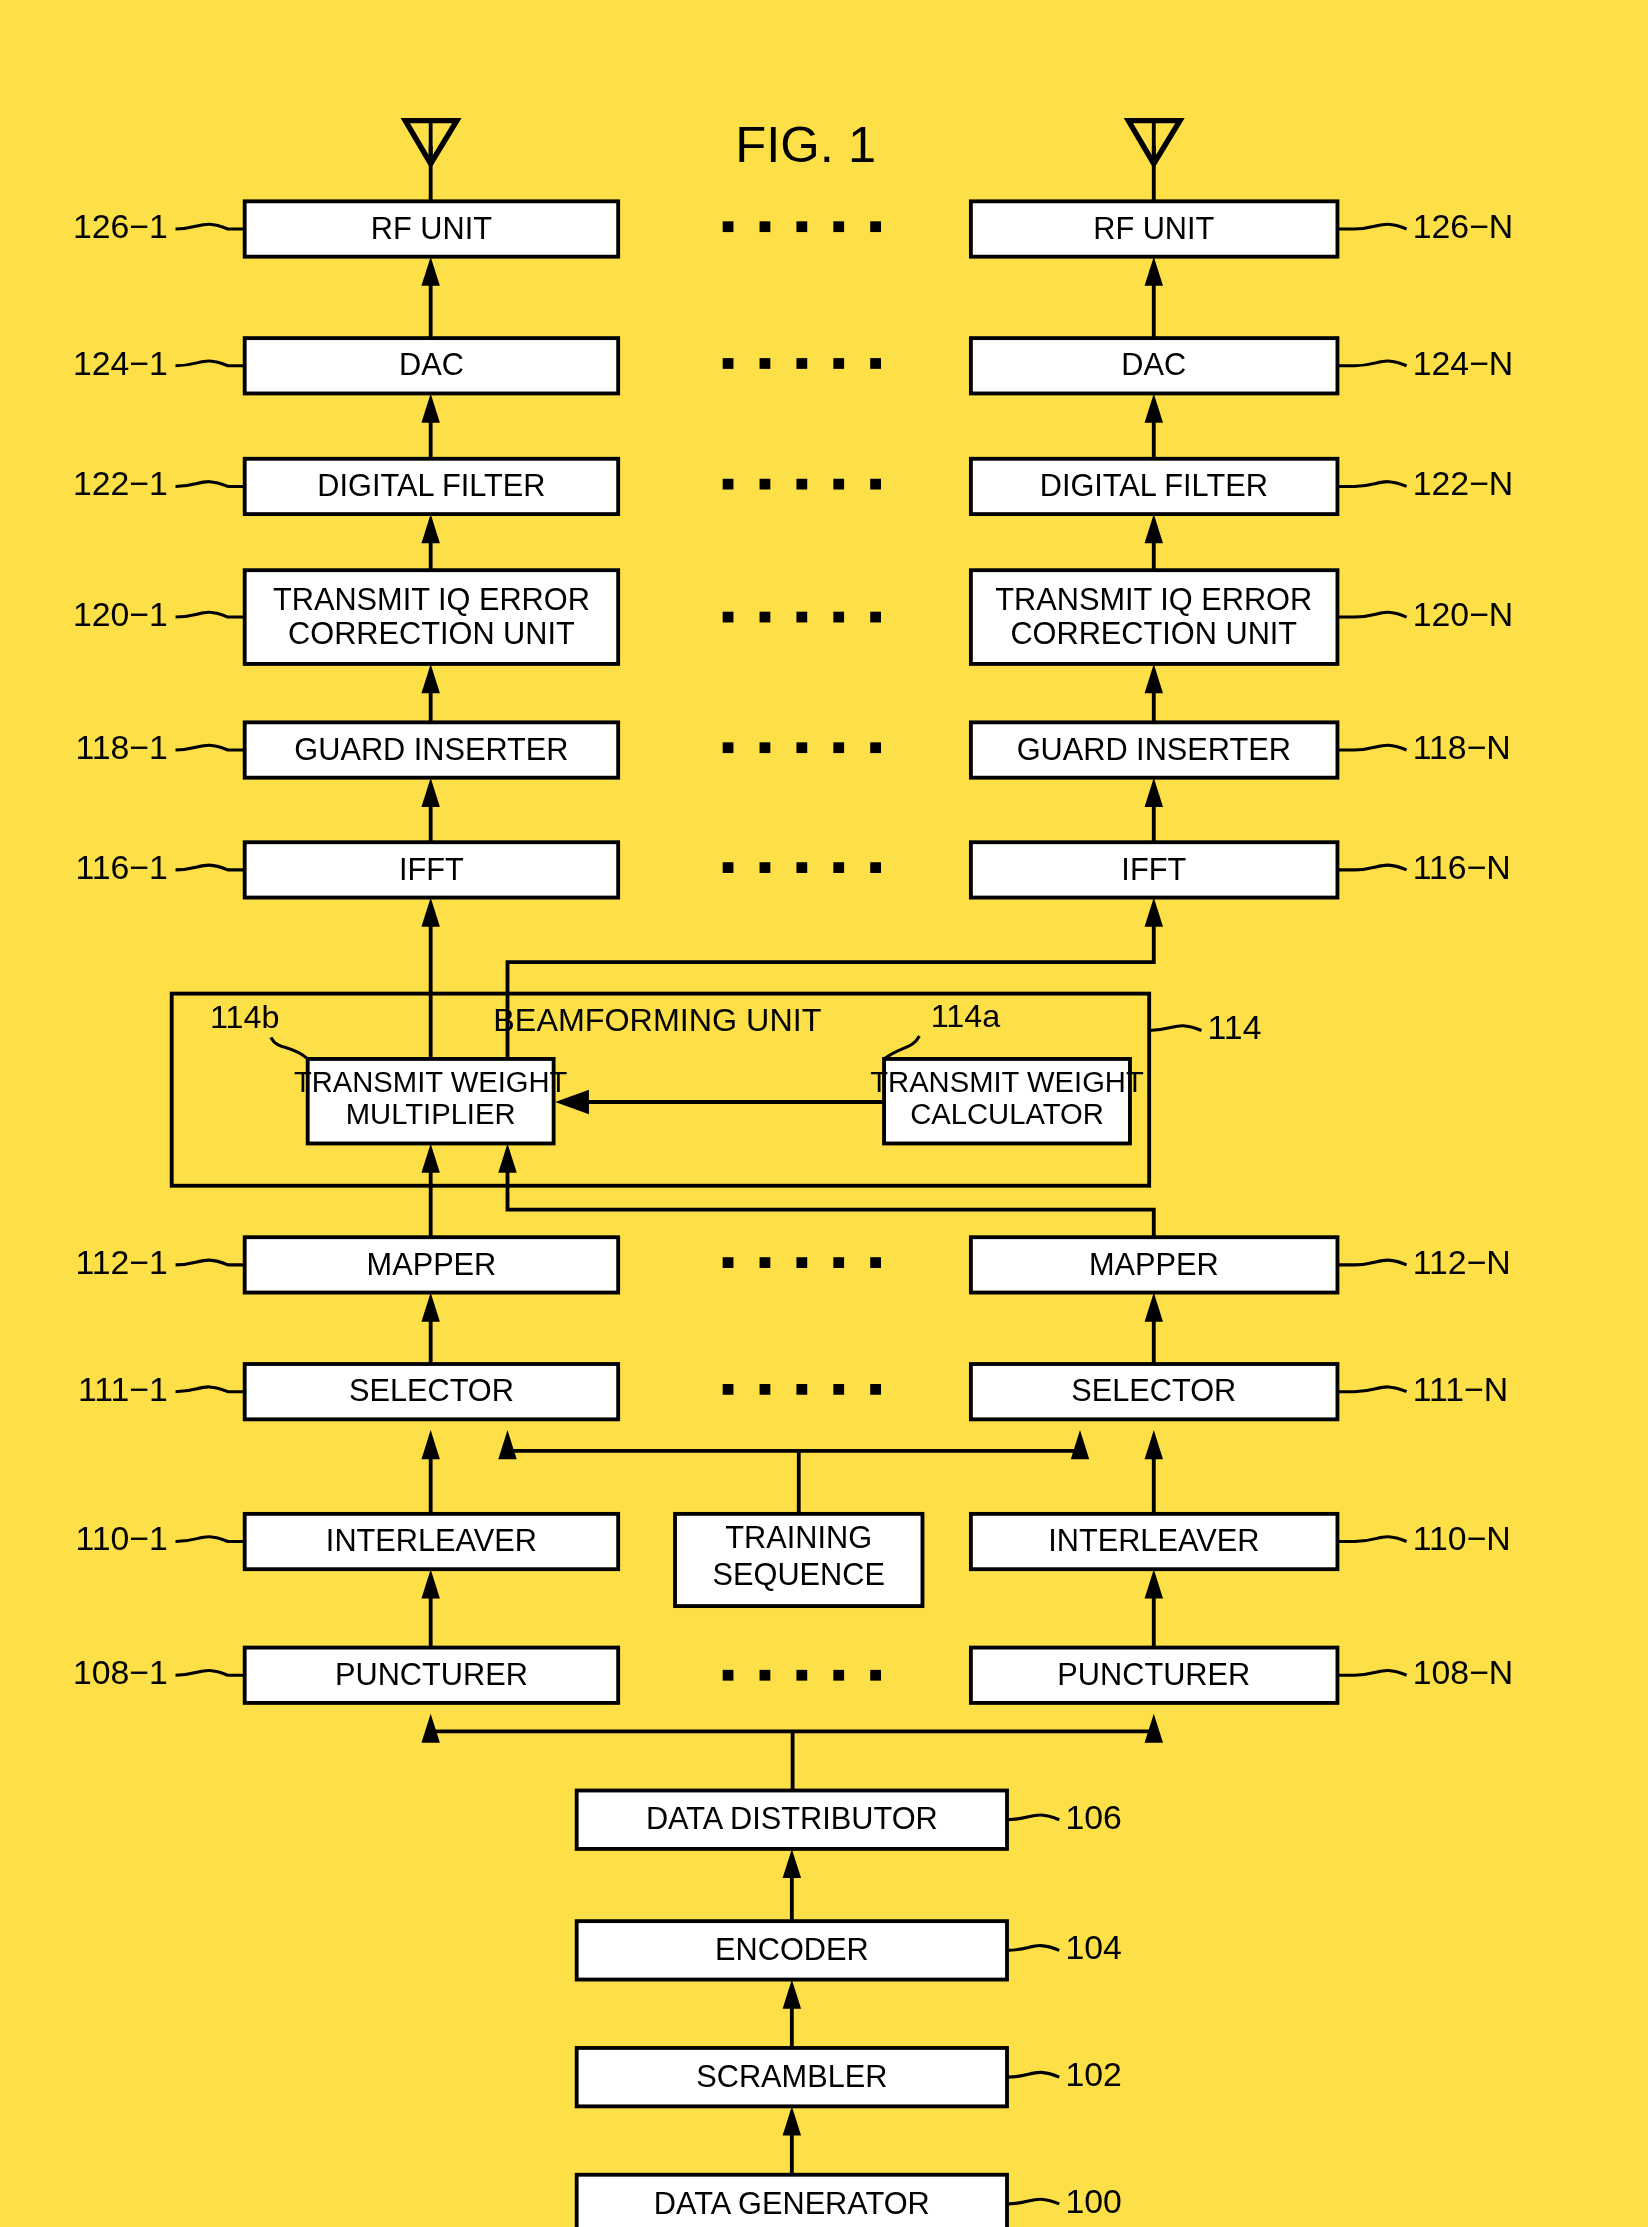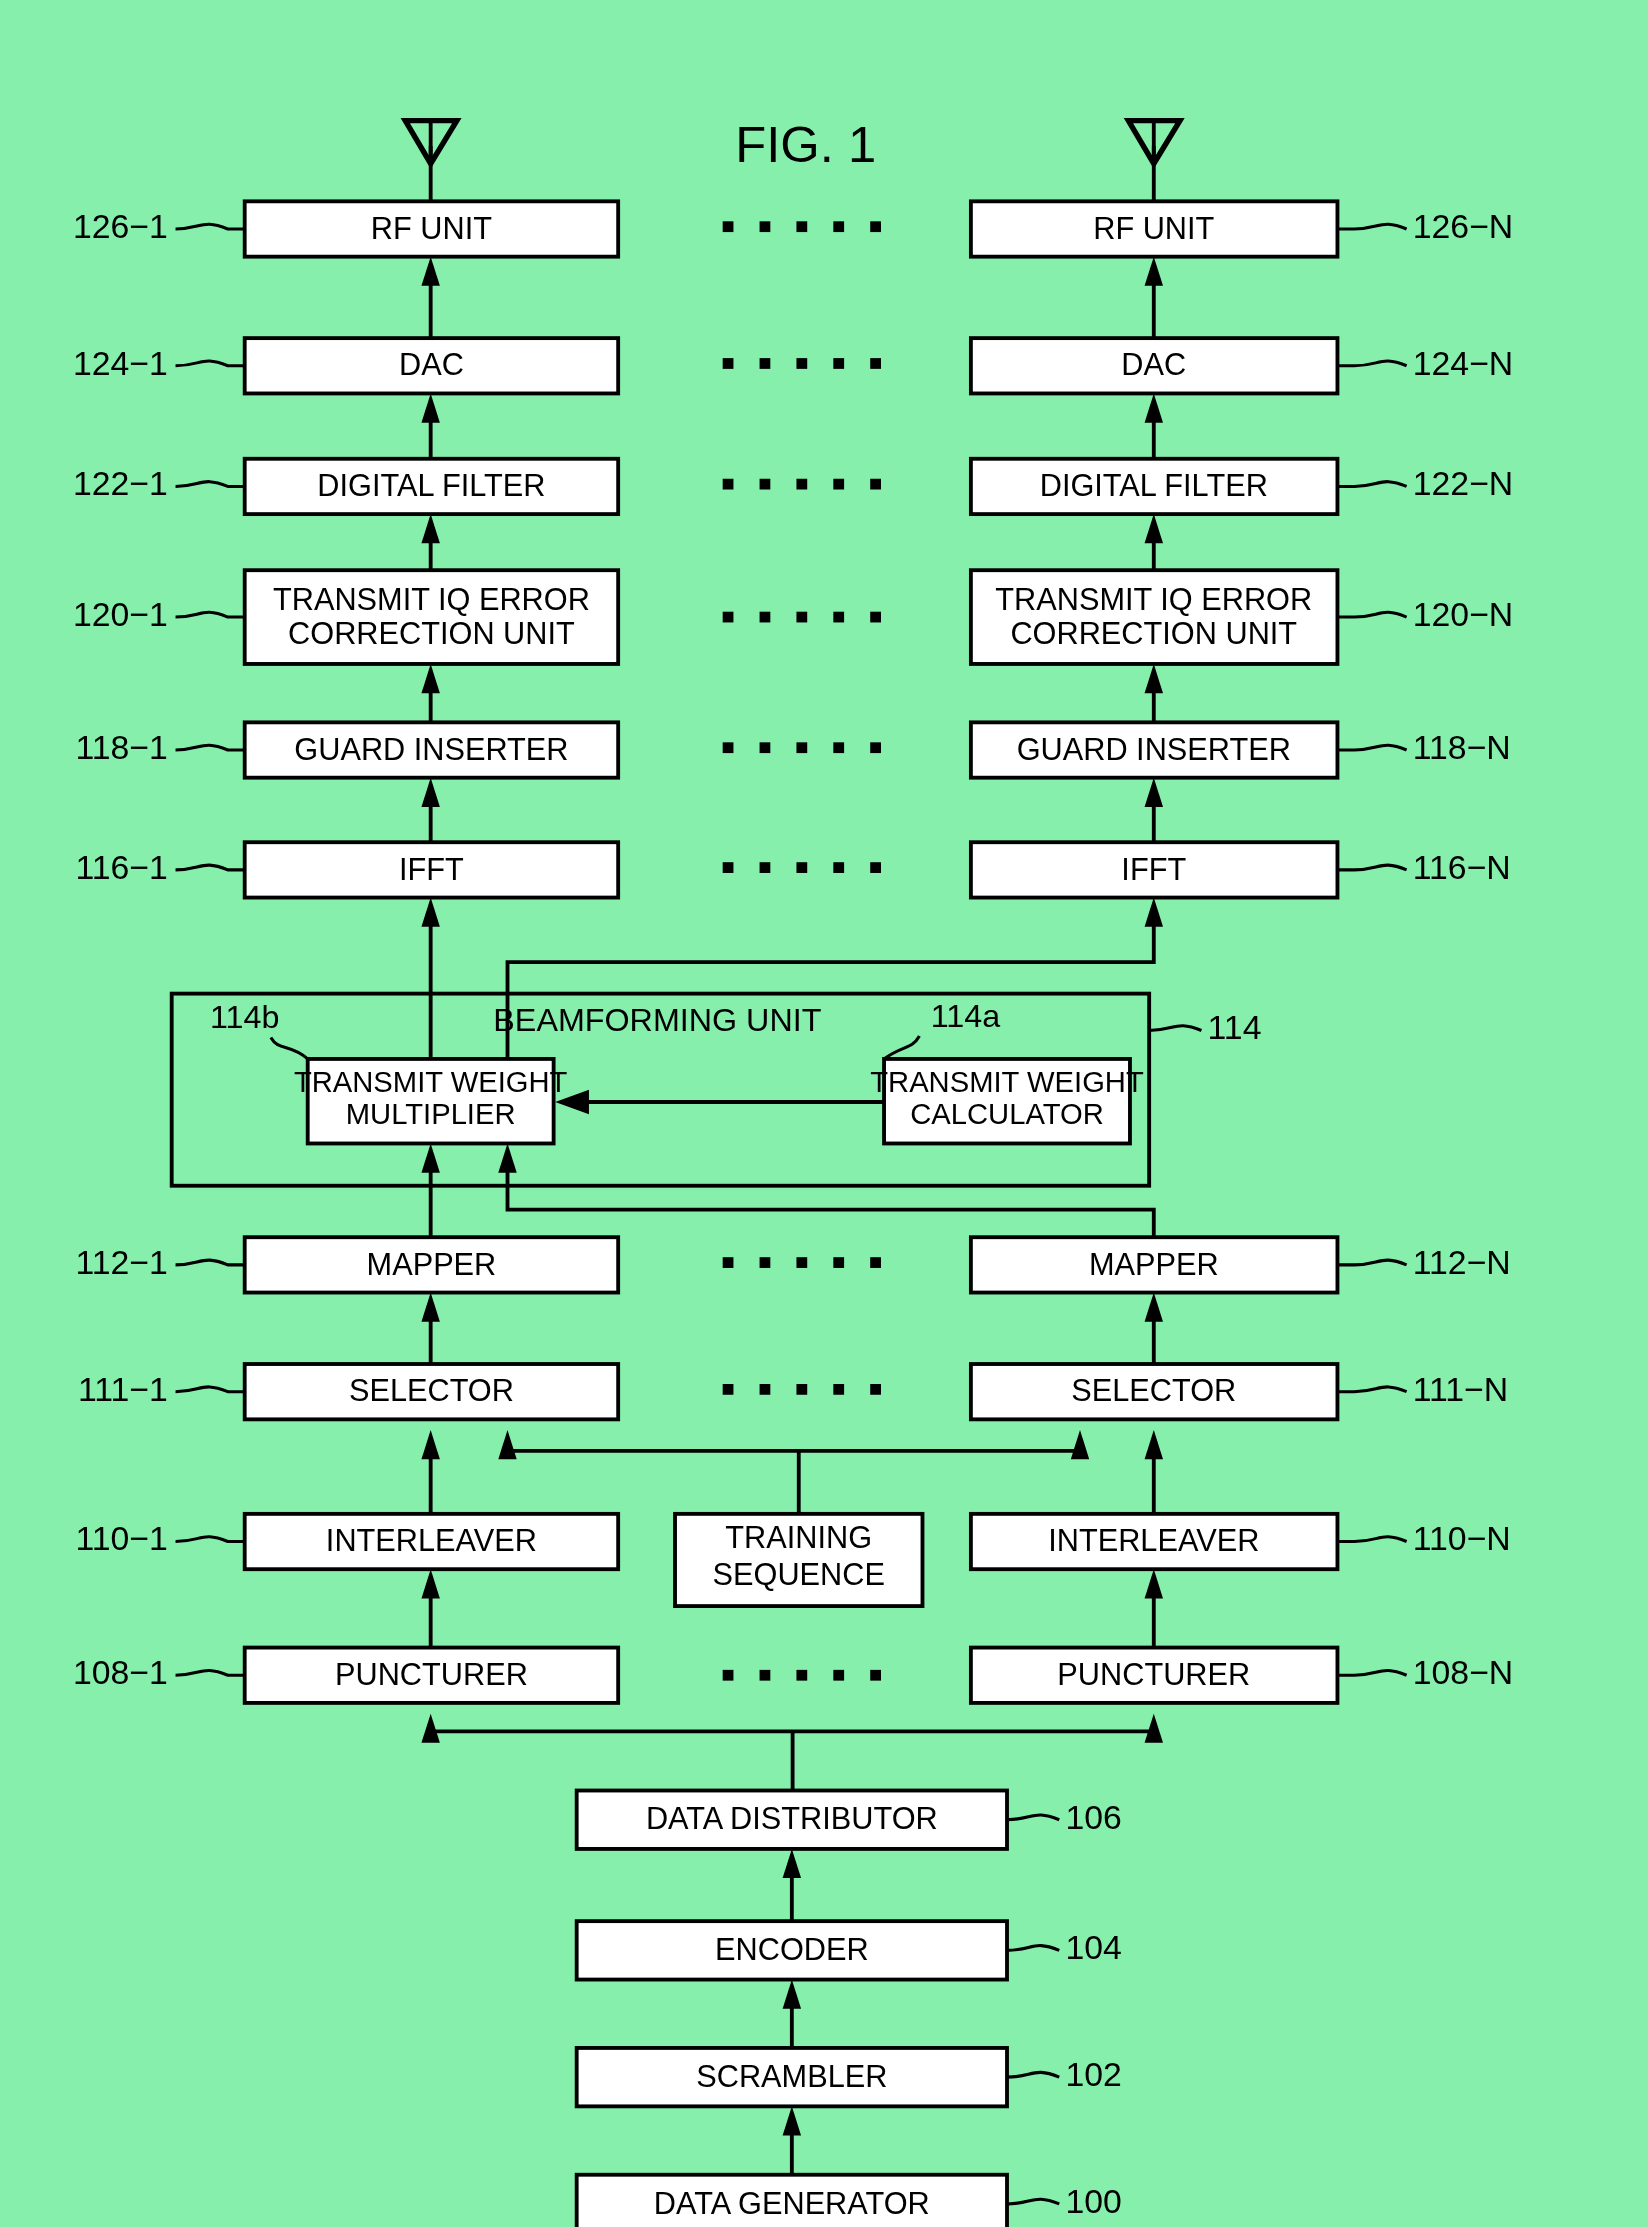--- a/index.html
+++ b/index.html
@@ -10,21 +10,21 @@
   body {
     width: 1649px;
     height: 2227px;
     font-family: "Liberation Sans", sans-serif;
     overflow: hidden;
   }
   #figure-root {
     position: relative;
     width: 1649px;
     height: 2227px;
-    background: #86efac;
+    background: #fde047;
   }
   svg#diagram {
     display: block;
     width: 1649px;
     height: 2227px;
   }
   .blk-rect {
     fill: #ffffff;
     stroke: #000000;
     stroke-width: 5;

